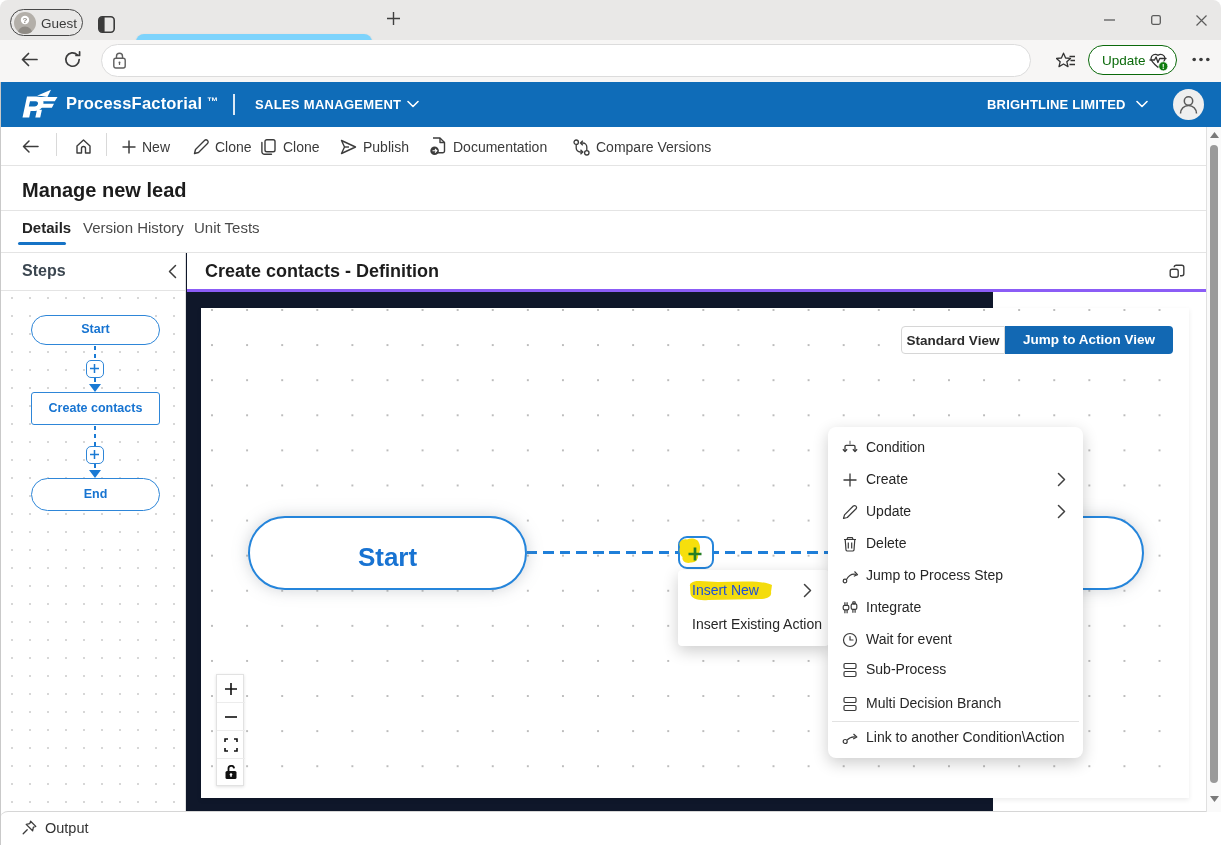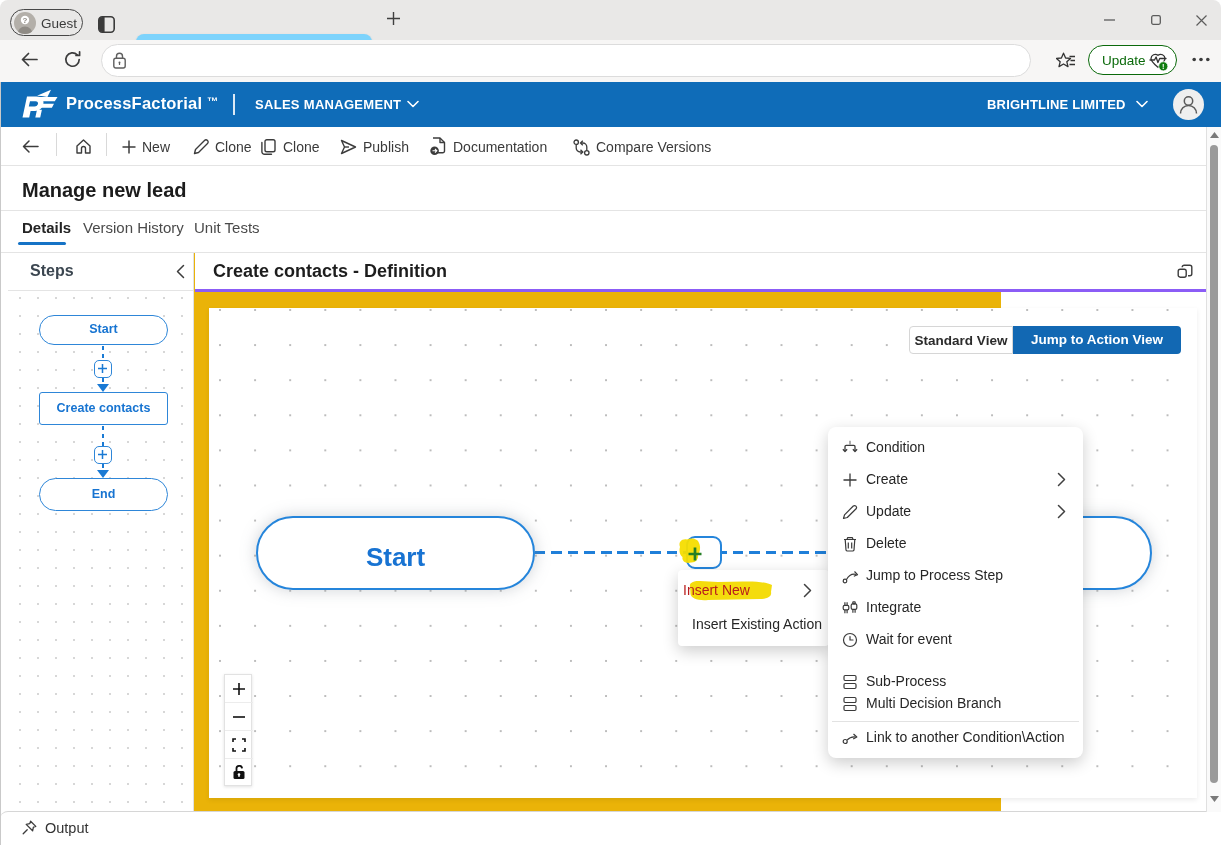--- a/index.html
+++ b/index.html
@@ -46,21 +46,21 @@
   .snode { position:absolute; left:31px; width:129px; background:#fff; border:1.5px solid #2e86d8; text-align:center; color:#1774d1; font-size:12.5px; font-weight:700; }
   .sdash { position:absolute; left:94px; width:2px; background-image:repeating-linear-gradient(180deg, #1a7ad4 0 4px, rgba(0,0,0,0) 4px 8px); }
   .splus { position:absolute; left:86px; width:18px; height:18px; background:#fff; border:1.4px solid #2e86d8; border-radius:5px; }
   .sarrow { position:absolute; left:89px; width:0; height:0; border-left:6px solid rgba(0,0,0,0); border-right:6px solid rgba(0,0,0,0); border-top:8px solid #1a7ad4; }
   #tabsrow { left:0; top:211px; width:1221px; height:42px; background:#fff; border-bottom:1px solid #e4e4e4; }
   .ptab { position:absolute; top:219px; font-size:15px; color:#4a4a4a; }
   #tabdetails { font-weight:700; color:#242424; }
   #tabunderline { left:18px; top:242px; width:48px; height:3px; background:#1673c6; border-radius:2px; }
 
   
-  #main { left:8px; top:253px; width:993px; height:558px; background:#eab308; }
+  #main { left:0; top:253px; width:993px; height:558px; background:#0f172a; }
   #steps { position:absolute; left:0; top:0; width:186px; height:558px; background:#fff; border-right:1px solid #e0e0e0; }
   #stepshead { position:absolute; left:0; top:0; width:100%; height:38px; border-bottom:1px solid #e4e4e4; }
   #stepshead .t { position:absolute; left:22px; top:9px; font-size:16px; font-weight:700; color:#3b4650; }
   #stepsgrid { position:absolute; left:0; top:39px; width:185px; height:520px;
     background-image:radial-gradient(circle, #d7d7d7 1px, rgba(0,0,0,0) 1.3px);
     background-size:18px 18px; background-position:3px -3px; }
 
   #defhead { position:absolute; left:187px; top:0; width:1019px; height:39px; background:#fff; border-bottom:3px solid #8b5cf6; }
   #defhead .t { position:absolute; left:18px; top:8px; font-size:18px; font-weight:700; color:#1d1d1d; }
 
@@ -384,21 +384,21 @@
       </svg>
   </div>
 
   <div class="menu" id="menu1">
     <div style="position:absolute; left:10px; top:9px;">
         <svg width="86" height="24" viewBox="0 0 86 24">
           <path d="M2 7 C1 4 6 1.5 12 2 L30 3 L55 2.5 C70 2 80 4 84 6 L83 13 C84 17 80 20 72 20 L20 21 C10 22 3 19 2.5 15 Z" fill="#f3da00" opacity="0.95"></path>
         </svg>
       </div>
     <div class="mi" style="top:5px;">
-        <span class="tx" style="left:5px; color:#b91c1c;">Insert New</span>
+        <span class="tx" style="left:14px; color:#1d4ed8;">Insert New</span>
       <span class="chev">
           <svg width="9" height="15" viewBox="0 0 9 15">
             <path d="M1.5 1.5 L7.5 7.5 L1.5 13.5" fill="none" stroke="#404040" stroke-width="1.5" stroke-linejoin="round" stroke-linecap="round"></path>
           </svg>
         </span>
       </div>
     <div class="mi" style="top:39px;">
         <span class="tx" style="left:14px;">Insert Existing Action</span>
       </div>
   </div>
@@ -473,21 +473,21 @@
       </div>
     <div class="mi" style="top:197px;">
         <span class="ic">
           <svg width="16" height="16" viewBox="0 0 16 16">
             <circle cx="8" cy="8" r="6.5" fill="none" stroke="#3a3a3a" stroke-width="1.2"></circle>
             <path d="M8 4.5 V8 H11" fill="none" stroke="#3a3a3a" stroke-width="1.2" stroke-linecap="round"></path>
           </svg>
         </span>
         <span class="tx">Wait for event</span>
       </div>
-    <div class="mi" style="top:239px;">
+    <div class="mi" style="top:227px;">
         <span class="ic">
           <svg width="16" height="16" viewBox="0 0 16 16">
             <rect x="2" y="1.5" width="12" height="5" rx="1.2" fill="none" stroke="#3a3a3a" stroke-width="1.2"></rect>
             <rect x="2" y="9.5" width="12" height="5" rx="1.2" fill="none" stroke="#3a3a3a" stroke-width="1.2"></rect>
           </svg>
         </span>
         <span class="tx">Sub-Process</span>
       </div>
     <div class="mi" style="top:261px;">
         <span class="ic">

